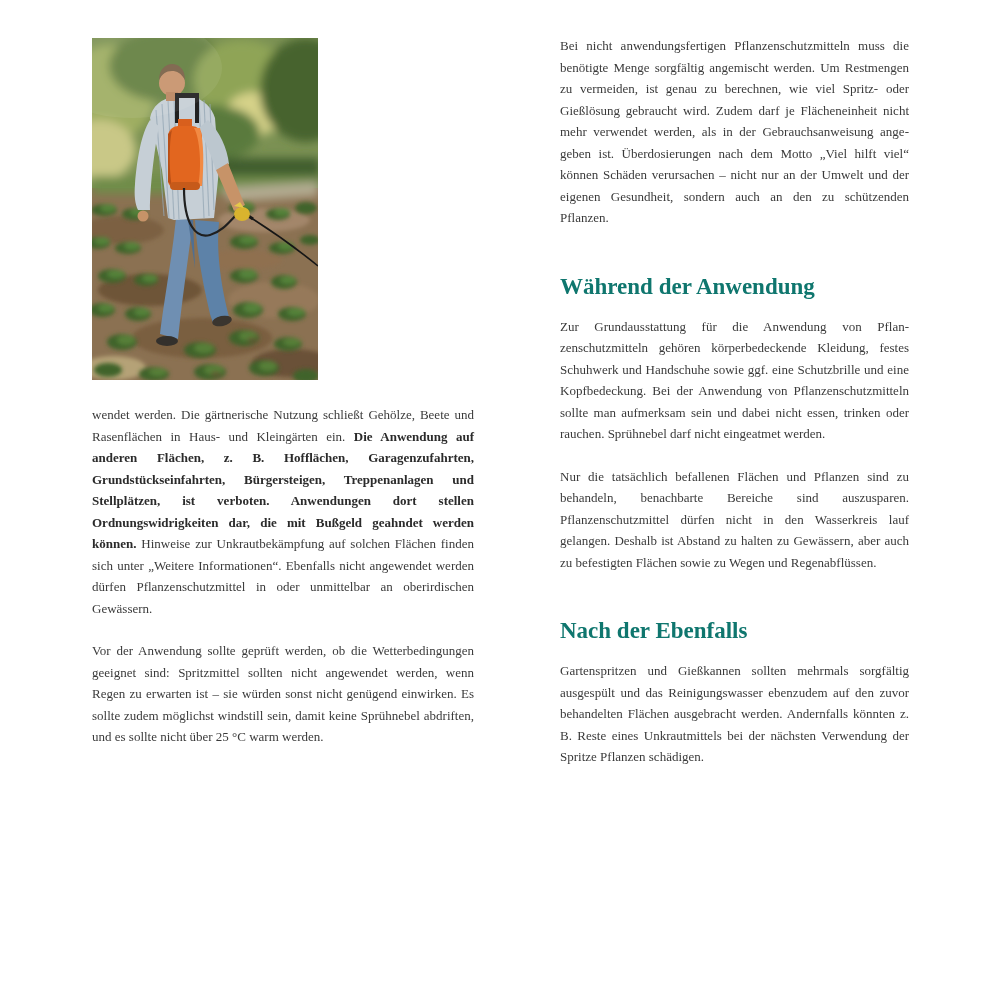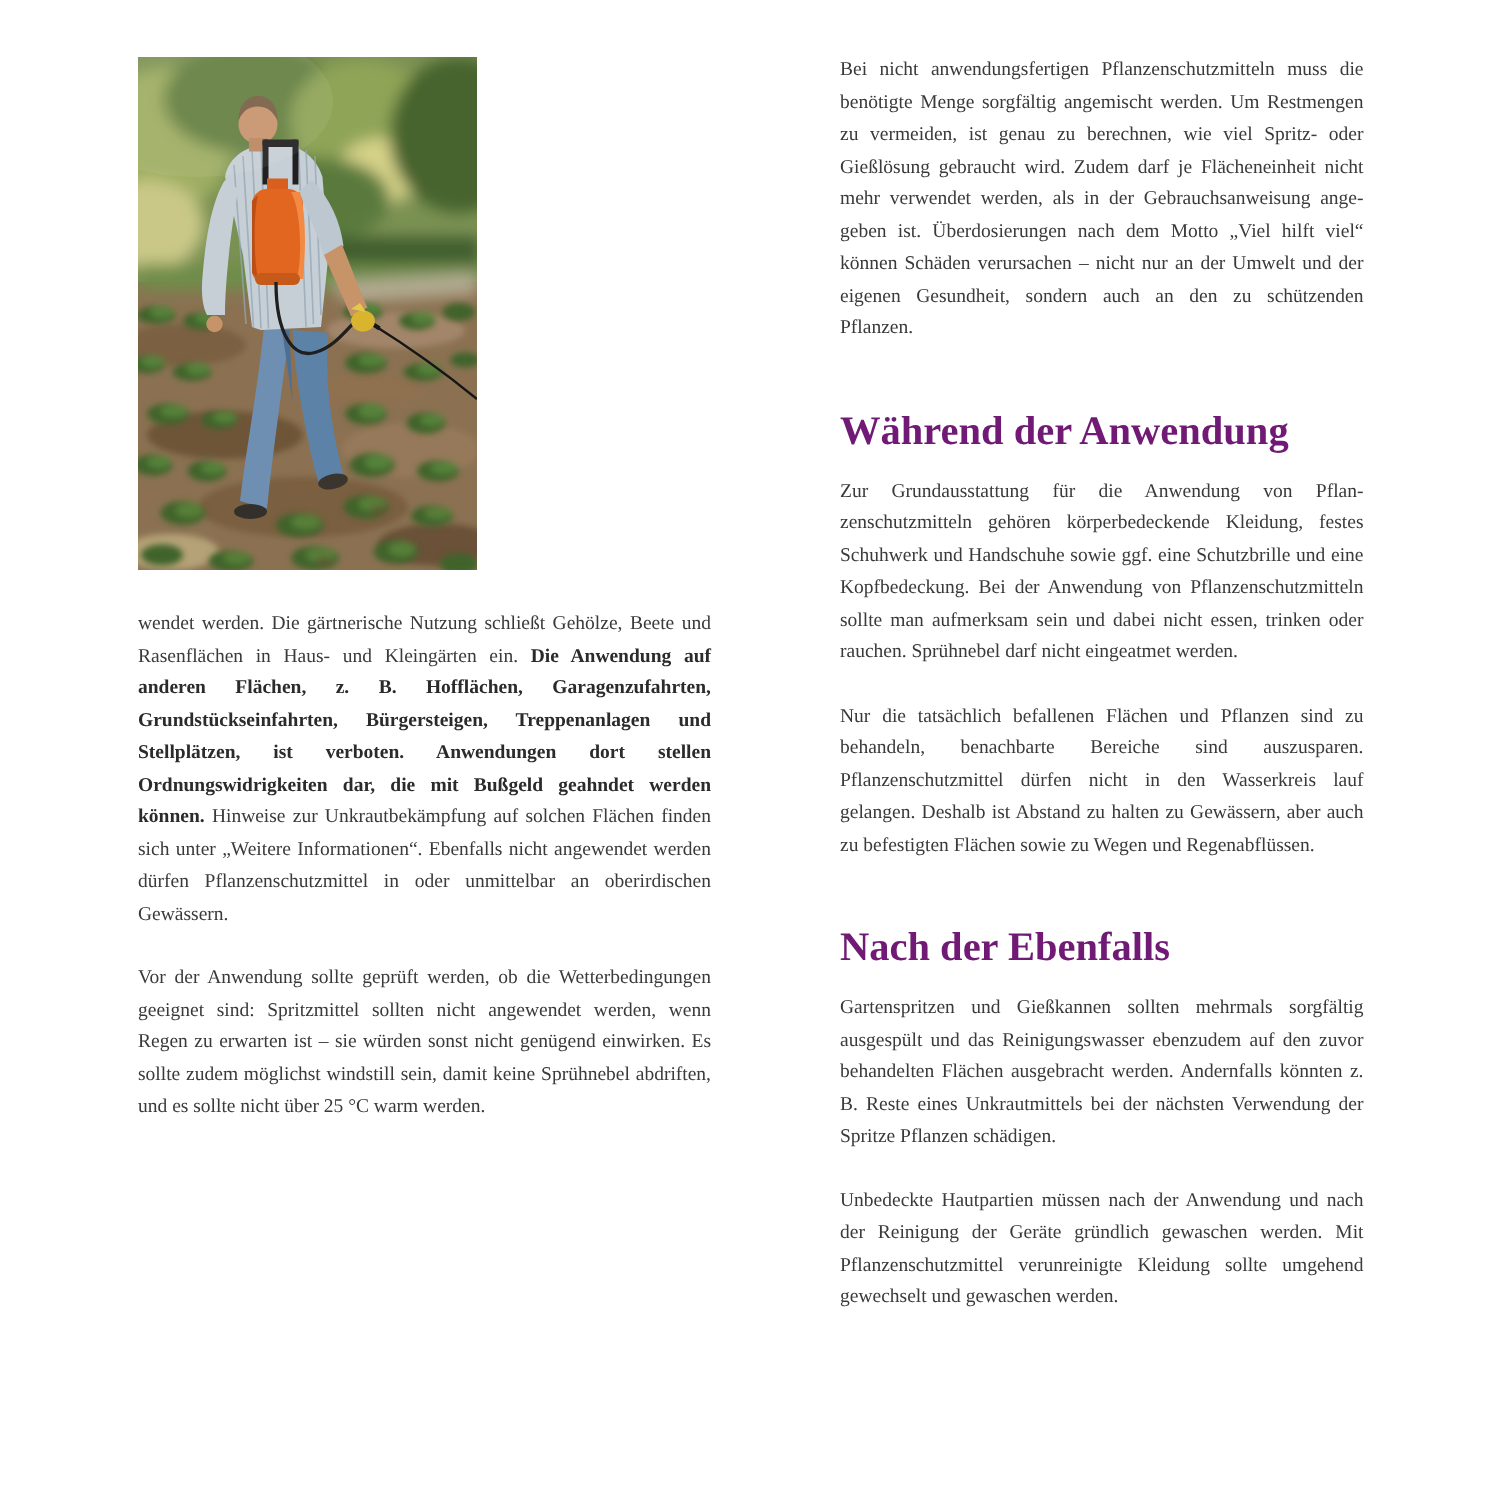--- a/index.html
+++ b/index.html
@@ -5,21 +5,21 @@
   html,body{margin:0;padding:0;background:#ffffff;}
   body{width:1000px;height:1000px;font-family:"Liberation Serif", serif;color:#3a3a3a;}
   .page{position:relative;width:1000px;height:1000px;background:#ffffff;overflow:hidden;}
   .col{position:absolute;top:0;}
   .col-left{left:92px;width:382px;padding-top:38px;}
   .col-right{left:560px;width:349px;padding-top:35px;}
   .photo-wrap{width:226px;height:342px;margin:0 0 24px 0;overflow:hidden;}
   .photo-wrap svg{display:block;}
   p.body{font-size:13px;line-height:21.5px;text-align:justify;margin:0 0 21px 0;hyphens:manual;-webkit-hyphens:manual;}
   p.body strong{font-weight:bold;color:#2b2b2b;}
-  h2.section-heading{font-size:27px;line-height:26px;font-weight:bold;color:#701a75;margin:45px 0 16px 0;}
+  h2.section-heading{font-size:23px;line-height:26px;font-weight:bold;color:#0f766e;margin:45px 0 16px 0;}
 </style>
 </head>
 <body>
 
 <div class="page">
 
   <div class="col col-left">
 
     <div class="photo-wrap">
       <svg width="226" height="342" viewBox="0 0 226 342" xmlns="http://www.w3.org/2000/svg">
@@ -194,16 +194,15 @@
 
   <div class="col col-right">
     <p class="body">Bei nicht anwendungsfertigen Pflanzenschutzmitteln muss die benötigte Menge sorgfältig angemischt wer­den. Um Restmengen zu vermeiden, ist genau zu be­rechnen, wie viel Spritz- oder Gießlösung gebraucht wird. Zudem darf je Flächeneinheit nicht mehr ver­wendet werden, als in der Gebrauchsanweisung ange­geben ist. Überdosierungen nach dem Motto „Viel hilft viel“ können Schäden verursachen – nicht nur an der Umwelt und der eigenen Gesundheit, sondern auch an den zu schützenden Pflanzen.</p>
 
     <h2 class="section-heading">Während der Anwendung</h2>
     <p class="body">Zur Grundausstattung für die Anwendung von Pflan­zenschutzmitteln gehören körperbedeckende Klei­dung, festes Schuhwerk und Handschuhe sowie ggf. eine Schutzbrille und eine Kopfbedeckung. Bei der Anwendung von Pflanzenschutzmitteln sollte man aufmerksam sein und dabei nicht essen, trinken oder rauchen. Sprühnebel darf nicht eingeatmet werden.</p>
     <p class="body">Nur die tatsächlich befallenen Flächen und Pflanzen sind zu behandeln, benachbarte Bereiche sind auszu­sparen. Pflanzenschutzmittel dürfen nicht in den Was­serkreis lauf gelangen. Deshalb ist Abstand zu halten zu Gewässern, aber auch zu befestigten Flächen sowie zu Wegen und Regenabflüssen.</p>
 
     <h2 class="section-heading">Nach der Ebenfalls</h2>
     <p class="body">Gartenspritzen und Gießkannen sollten mehrmals sorgfältig ausgespült und das Reinigungswasser eben­zudem auf den zuvor behandelten Flächen ausgebracht werden. Andernfalls könnten z. B. Reste eines Un­krautmittels bei der nächsten Verwendung der Spritze Pflanzen schädigen.</p>
-    <p class="body">Unbedeckte Hautpartien müssen nach der Anwendung und nach der Reinigung der Geräte gründlich gewaschen werden. Mit Pflanzenschutzmittel verunreinigte Kleidung sollte umgehend gewechselt und gewaschen werden.</p>
   </div>
 
 </div>
 
 </body></html>

